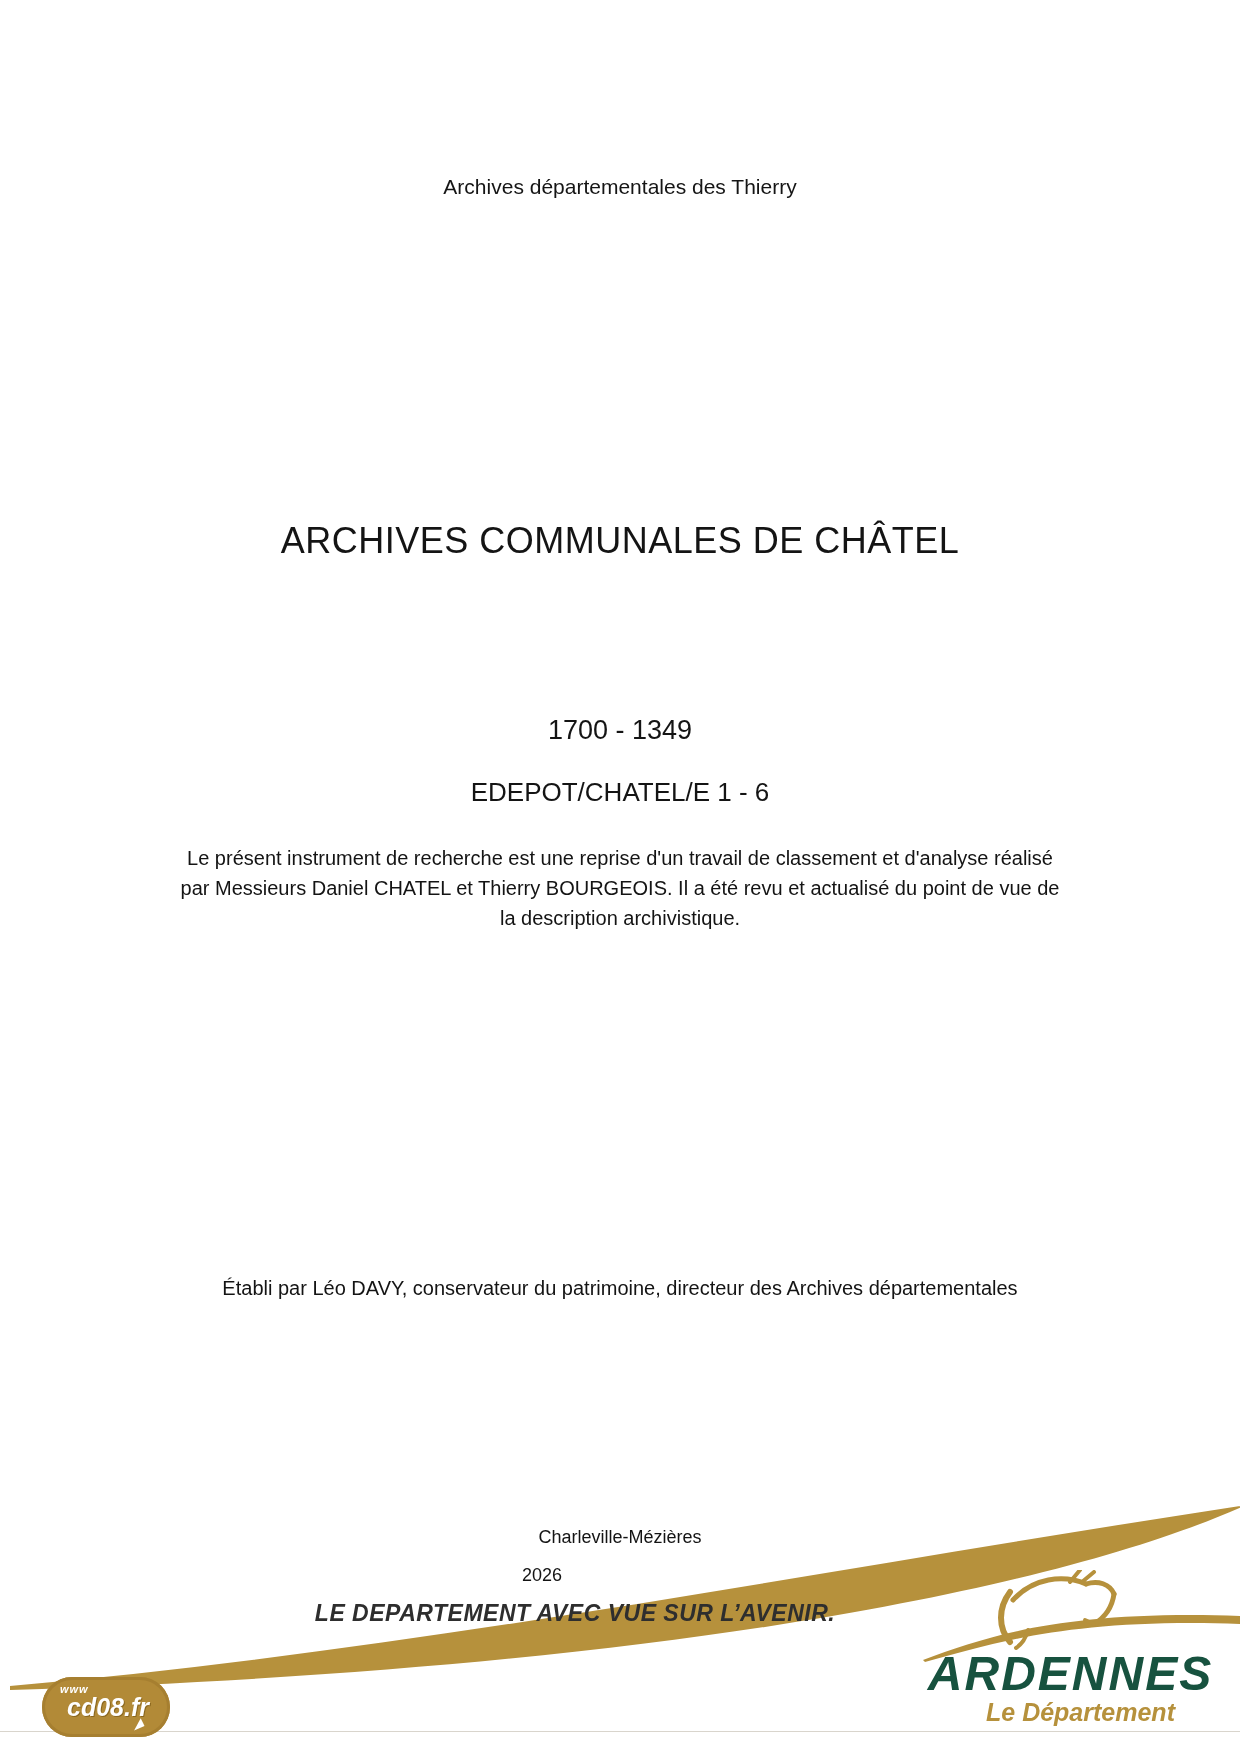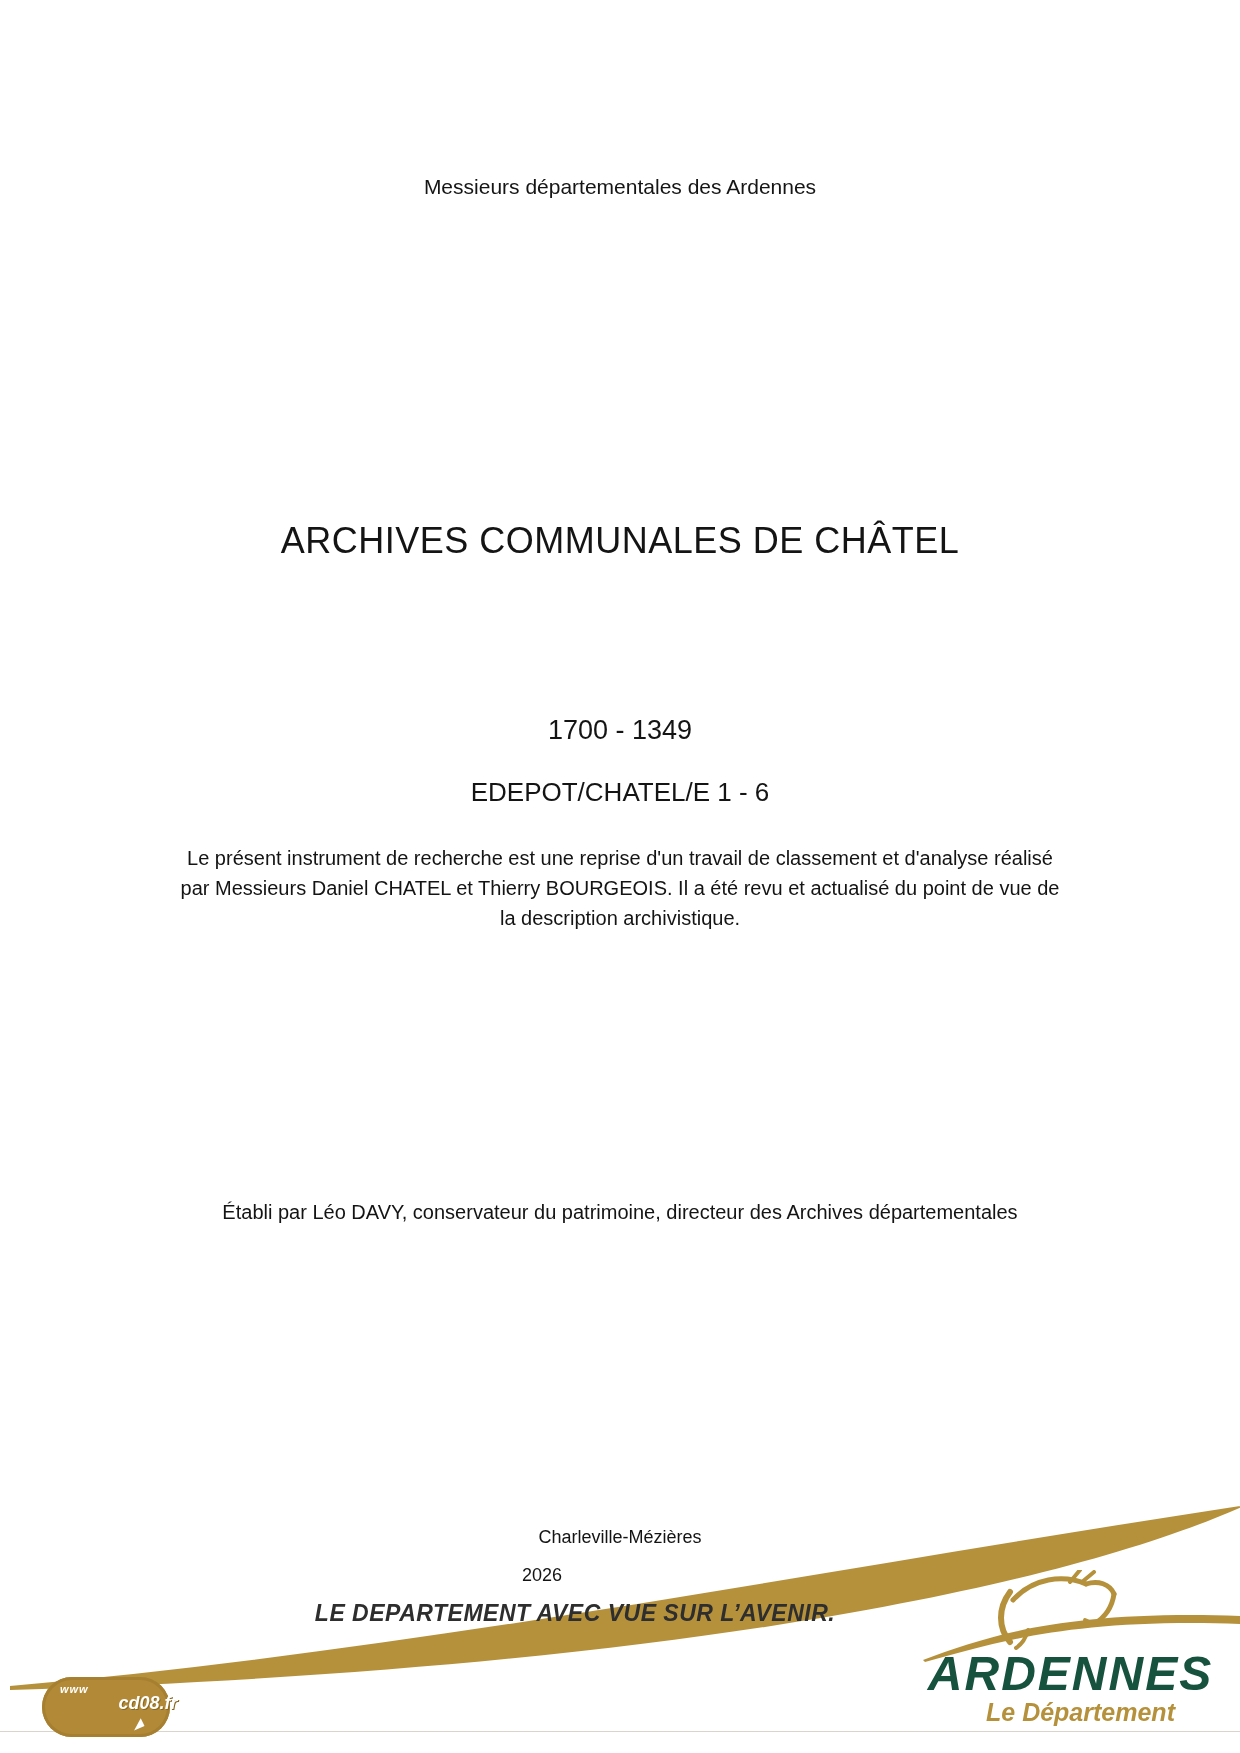--- a/index.html
+++ b/index.html
@@ -6,55 +6,55 @@
   body{width:1240px;height:1753px;position:relative;overflow:hidden;
        font-family:"Liberation Sans",sans-serif;color:#111;}
   .abs{position:absolute;}
   .ctr{text-align:center;}
 
   .institution{top:175px;left:0;width:1240px;font-size:21px;color:#151515;}
   .doc-title{top:520px;left:0;width:1240px;font-size:36px;letter-spacing:0.5px;color:#141414;}
   .date-range{top:715px;left:0;width:1240px;font-size:27px;color:#141414;}
   .reference{top:777px;left:0;width:1240px;font-size:26px;color:#141414;}
   .note{top:843px;left:180px;width:880px;font-size:20px;line-height:30px;color:#141414;}
-  .author{top:1201px;left:0;width:1240px;font-size:20px;color:#141414;}
+  .author{top:1277px;left:0;width:1240px;font-size:20px;color:#141414;}
   .place{top:1527px;left:0;width:1240px;font-size:18px;color:#141414;}
   .year{top:1565px;left:0;width:1084px;font-size:18px;color:#141414;}
 
   .swoosh-svg{top:1400px;left:0;width:1240px;height:353px;}
   .divider{top:1731px;left:0;width:1240px;height:1px;background:#d9d5cd;}
 
   
   .cd08{top:1677px;left:42px;width:128px;height:60px;background:#b28a37;
         border-radius:30px;box-shadow:inset 0 0 0 3px #a67f30;}
   .cd08 .www{position:absolute;top:6px;left:18px;font-size:11px;font-weight:bold;
              color:#ffffff;font-style:italic;letter-spacing:1px;}
   .cd08 .lbl{position:absolute;top:16px;left:0;width:132px;text-align:center;
-             font-size:18px;font-weight:bold;color:#ffffff;font-style:italic;
-             text-shadow:1px 1px 0 #8a671f;padding-left:40px;}
+             font-size:25px;font-weight:bold;color:#ffffff;font-style:italic;
+             text-shadow:1px 1px 0 #8a671f;}
   .cd08 .cursor{position:absolute;right:26px;bottom:4px;width:0;height:0;
              border-left:7px solid #ffffff;border-top:5px solid transparent;
              border-bottom:9px solid transparent;transform:rotate(28deg);}
 
   .slogan{top:1600px;left:275px;width:600px;font-size:23px;font-weight:bold;
           font-style:italic;color:#2e2e2e;letter-spacing:0.5px;}
 
   
   .brand{top:1570px;left:898px;width:345px;height:183px;}
   .brand svg{position:absolute;top:0;left:0;}
   .brand-name{position:absolute;top:80px;left:0;width:345px;text-align:center;
           font-size:48px;font-weight:bold;font-style:italic;color:#17523f;
           letter-spacing:2px;line-height:1;}
   .brand-sub{position:absolute;top:130px;left:20px;width:325px;text-align:center;
           font-size:25px;font-weight:bold;font-style:italic;color:#b6913c;line-height:1;}
 </style>
 </head>
 <body>
 
-<div class="abs ctr institution">Messieurs départementales des Ardennes</div>
+<div class="abs ctr institution">Archives départementales des Thierry</div>
 
 <div class="abs ctr doc-title">ARCHIVES COMMUNALES DE CHÂTEL</div>
 
 <div class="abs ctr date-range">1700 - 1349</div>
 
 <div class="abs ctr reference">EDEPOT/CHATEL/E 1 - 6</div>
 
 <div class="abs ctr note">Le présent instrument de recherche est une reprise d'un travail de classement et d'analyse réalisé par Messieurs Daniel CHATEL et Thierry BOURGEOIS. Il a été revu et actualisé du point de vue de la description archivistique.</div>
 
 <div class="abs ctr author">Établi par Léo DAVY, conservateur du patrimoine, directeur des Archives départementales</div>

